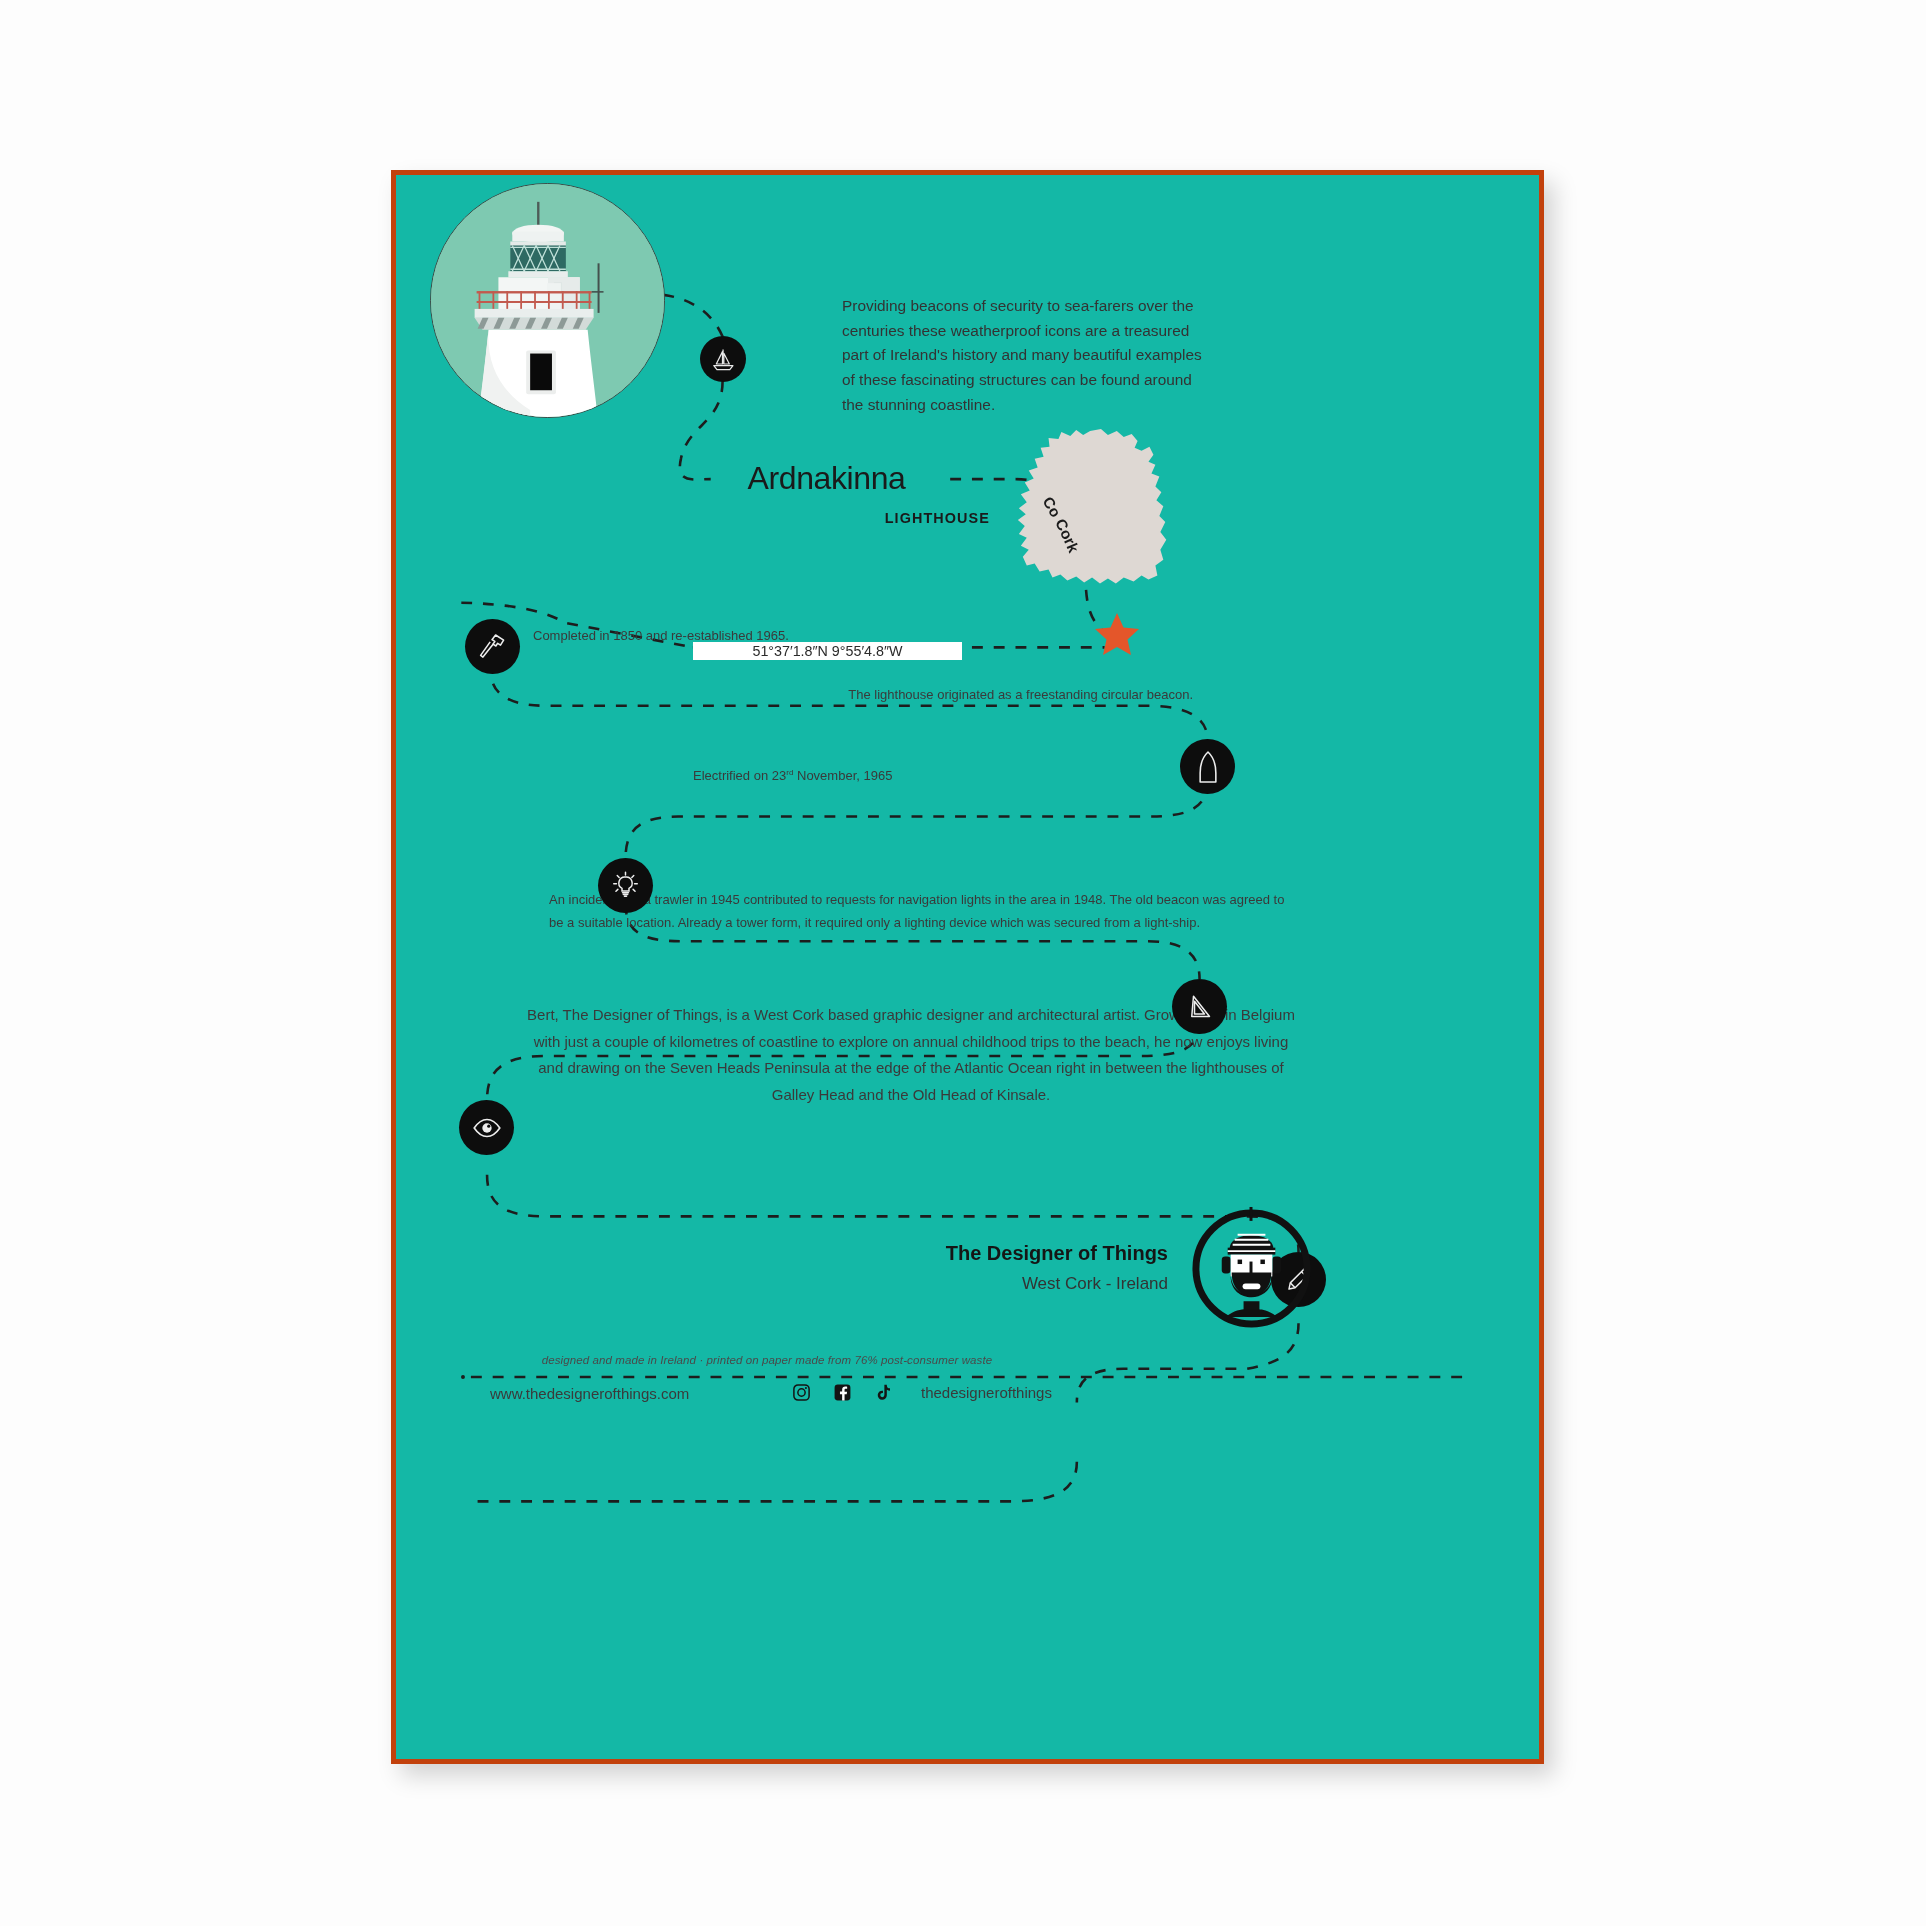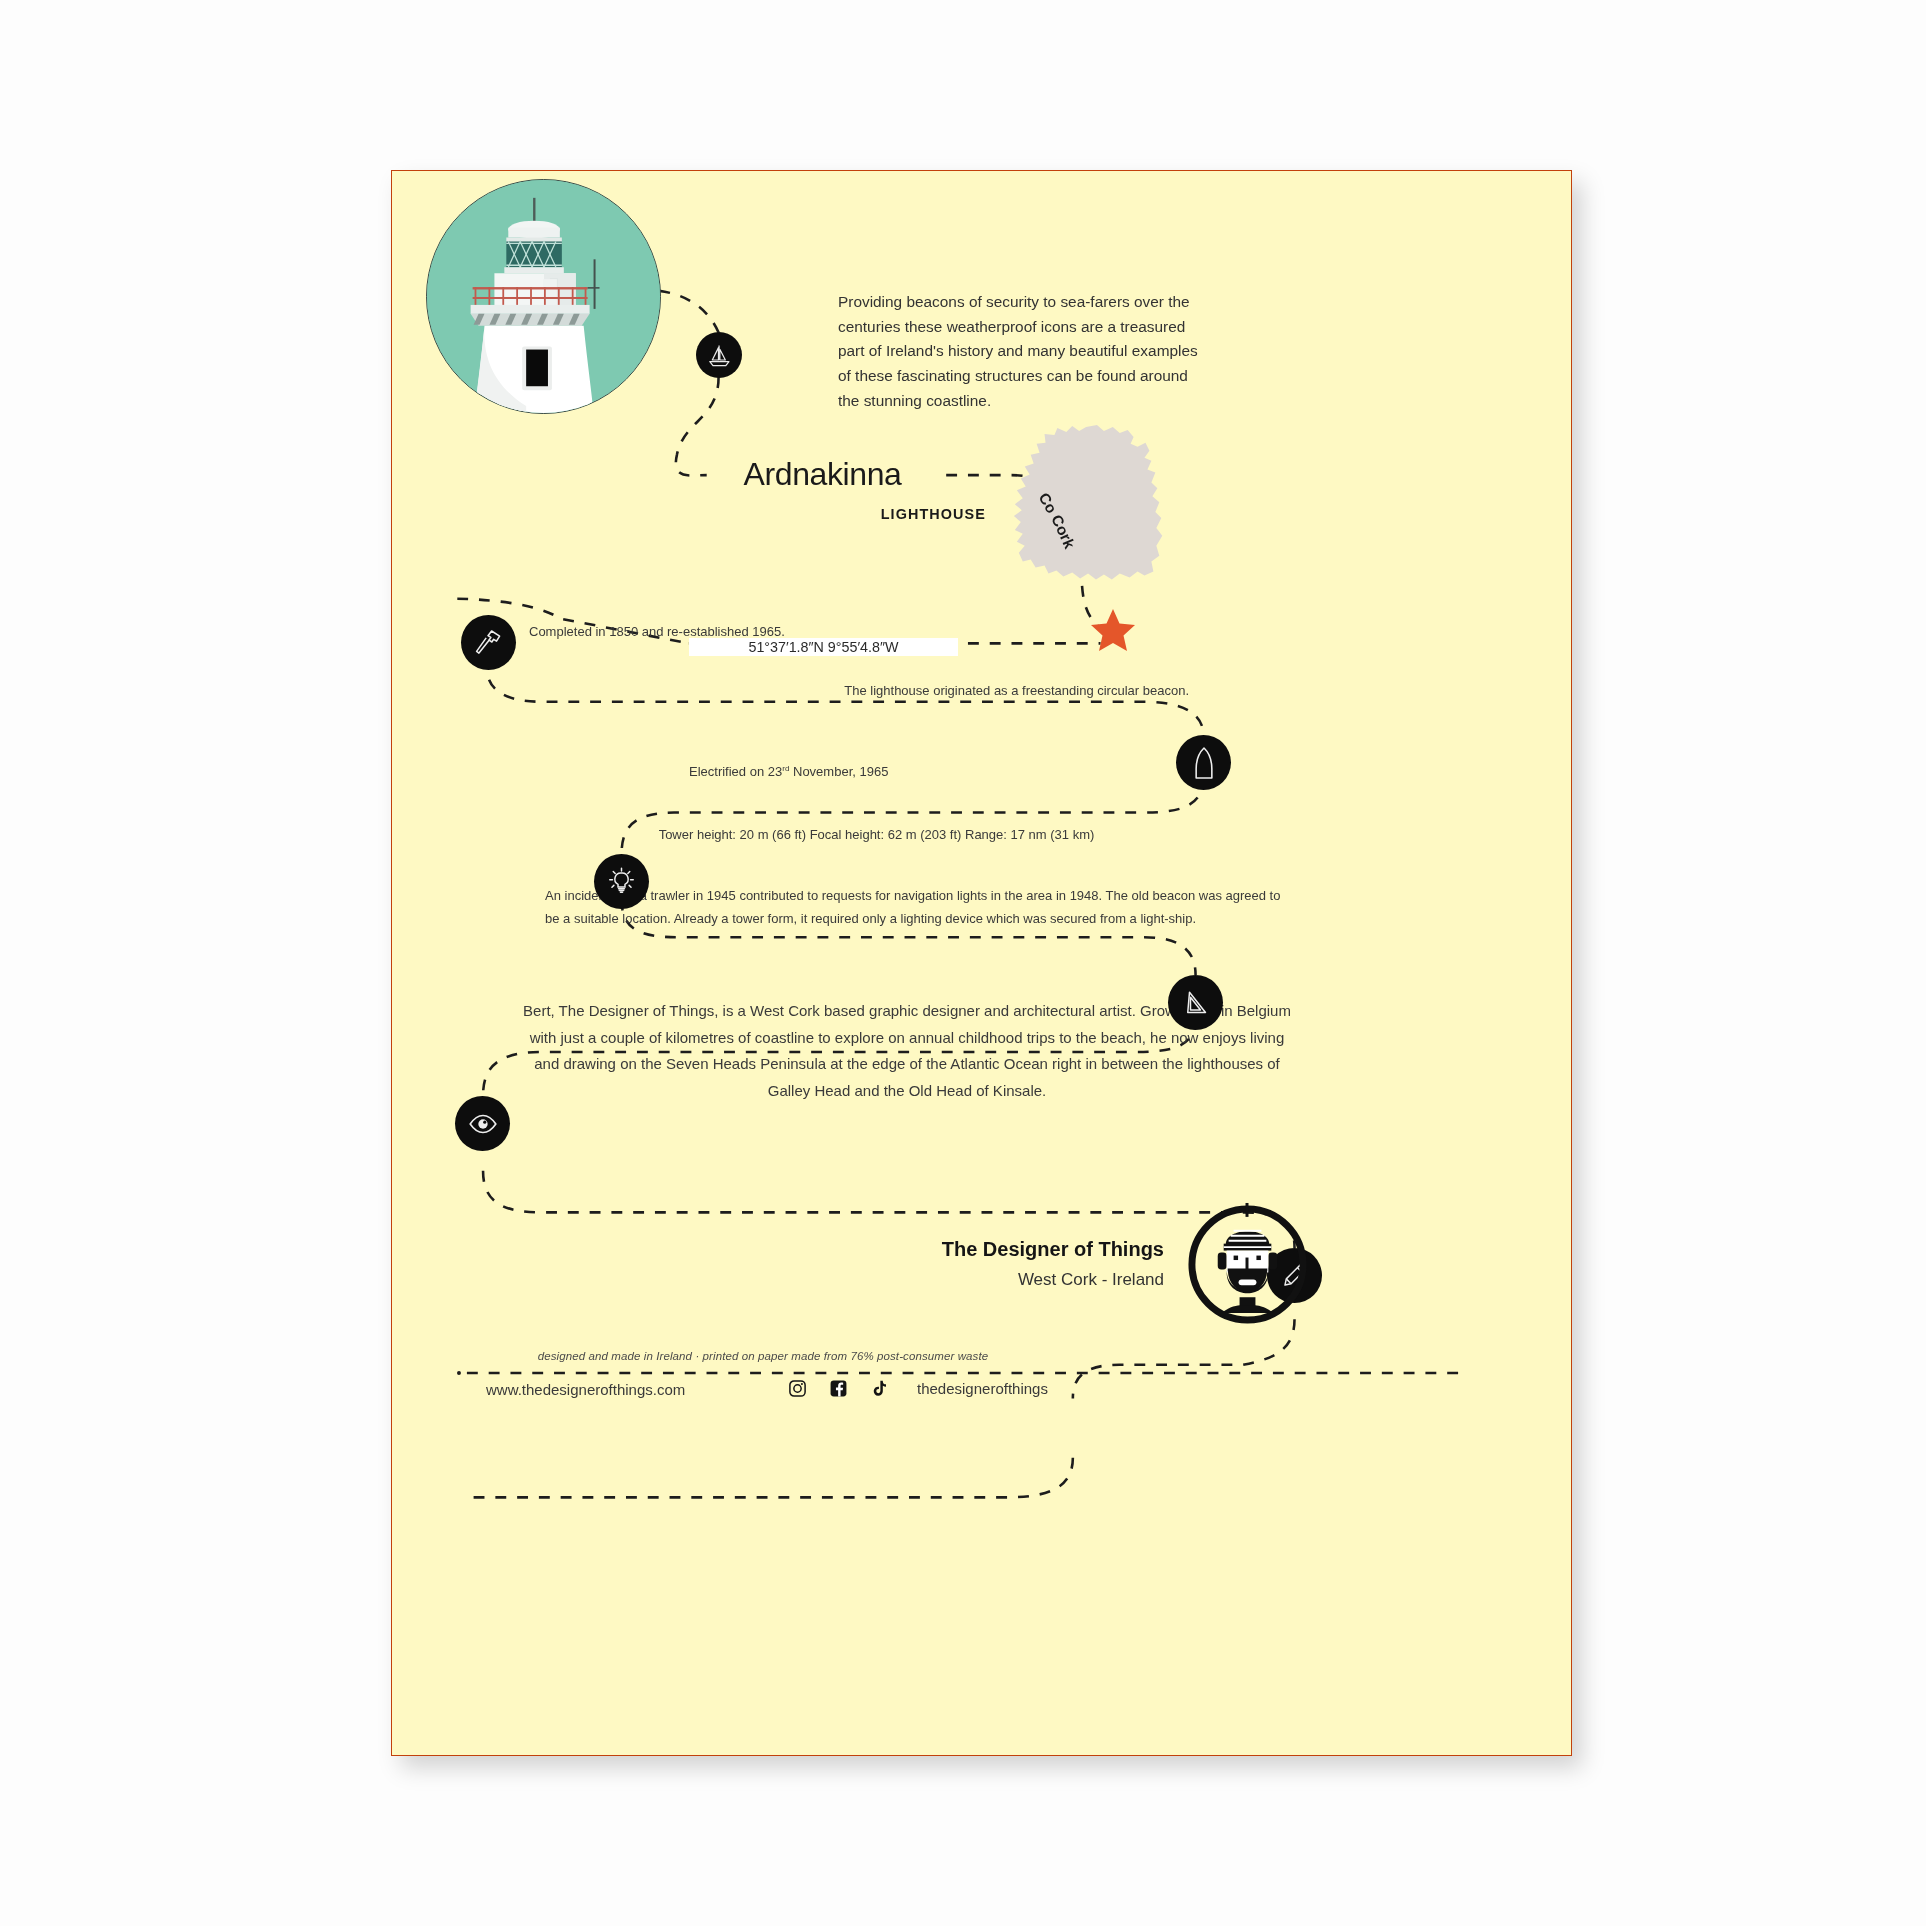--- a/index.html
+++ b/index.html
@@ -9,25 +9,24 @@
     font-family:"Liberation Sans","DejaVu Sans",sans-serif;
     overflow:hidden;
   }
   #stage{position:relative;width:1927px;height:1927px;background:#fdfdfd;}
 
   
   #poster{
     position:absolute;
     left:391px;top:170px;
     width:1143px;height:1584px;
-    background:#fef9c3;
-    border:1px solid #c2410c;
+    background:#14b8a6;
+    border:5px solid #c2410c;
     box-shadow:10px 12px 22px rgba(0,0,0,.17);
     overflow:hidden;
-    padding-left:36px;
   }
 
   
   #routes{position:absolute;left:0;top:0;width:1143px;height:1584px;pointer-events:none;}
   .route{fill:none;stroke:#1d1d1d;stroke-width:2.6;stroke-dasharray:11 11;stroke-linecap:butt;}
 
   
   .photo-circle{
     position:absolute;left:34px;top:8px;width:233px;height:233px;
     border-radius:50%;overflow:hidden;background:#7ec9b1;
@@ -279,21 +278,20 @@
     <div class="fact" id="f3"><span>Electrified on 23</span><sup>rd</sup><span> November, 1965</span></div>
 
     <div class="badge" style="left:776px;top:804px;width:55px;height:55px;">
       <svg width="30" height="30" viewBox="0 0 24 24">
         <g fill="none" stroke="#ededed" stroke-width="1.2" stroke-linejoin="round">
           <path d="M6.8 3.4 L19.6 19.6 L5.4 19.6 Z"></path>
           <path d="M7.6 7.4 L7.6 17.6 L15.6 17.6 Z"></path>
         </g>
       </svg>
     </div>
-    <div class="fact" id="f4">Tower height: 20 m (66 ft)  Focal height: 62 m (203 ft) Range: 17 nm (31 km)</div>
 
     <div class="badge" style="left:63px;top:925px;width:55px;height:55px;">
       <svg width="32" height="32" viewBox="0 0 24 24">
         <g fill="none" stroke="#ededed" stroke-width="1.2">
           <path d="M2.4 12 C 5.6 7.3, 8.8 5.6, 12 5.6 C 15.2 5.6, 18.4 7.3, 21.6 12
                    C 18.4 16.7, 15.2 18.4, 12 18.4 C 8.8 18.4, 5.6 16.7, 2.4 12 Z"></path>
           <circle cx="12" cy="12" r="3.5" fill="#ededed" stroke="none"></circle>
           <circle cx="13.3" cy="10.6" r="1.15" fill="#0d0d0d" stroke="none"></circle>
         </g>
       </svg>

